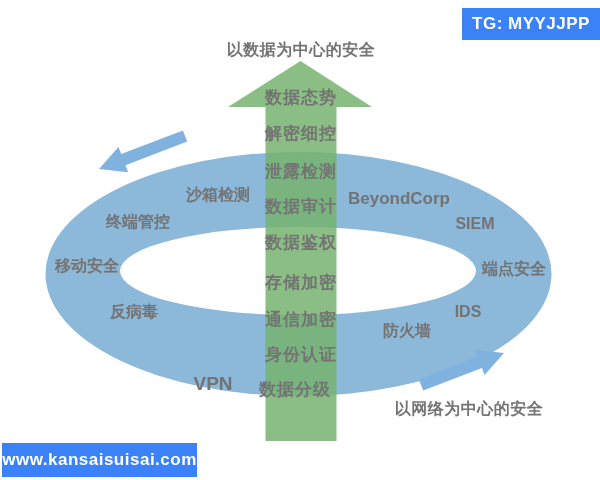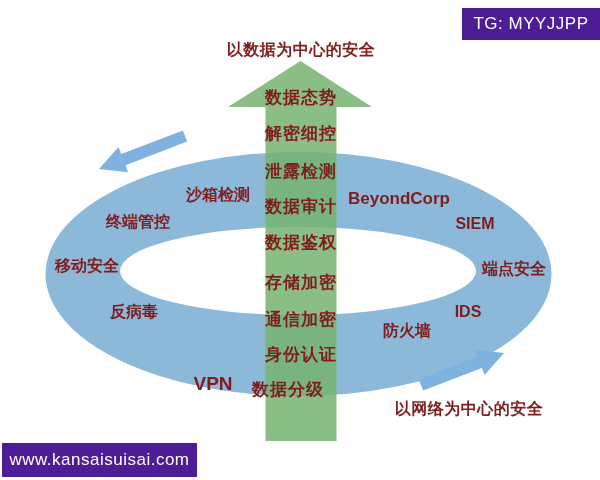--- a/index.html
+++ b/index.html
@@ -9,39 +9,39 @@
     height: 480px;
     background: #ffffff;
     overflow: hidden;
     font-family: "Liberation Sans", "DejaVu Sans", sans-serif;
   }
   .layer { position: absolute; left: 0; top: 0; }
   .lbl {
     position: absolute;
     transform: translate(-50%, -50%);
     white-space: nowrap;
-    color: #7f1d1d;
+    color: #737373;
     font-weight: 700;
     line-height: 1;
   }
   .axis-lbl { font-size: 17px; letter-spacing: 1px; }
   .ring-lbl { font-size: 16px; }
   .latin-lbl { font-size: 16px; letter-spacing: 0; }
   .beyond { font-weight: 600; font-size: 17px; }
   .vpn { font-size: 19px; }
   .title-lbl { font-size: 16px; letter-spacing: 0.5px; }
   .badge {
     position: absolute;
-    background: #4c1d95;
+    background: #3b82f6;
     color: #ffffff;
     display: flex;
     align-items: center;
     justify-content: center;
     font-size: 17px;
-    font-weight: 400;
+    font-weight: 700;
     letter-spacing: 0.5px;
   }
   .badge-tg { left: 462px; top: 8px; width: 138px; height: 32px; }
   .badge-www { left: 2px; top: 443px; width: 195px; height: 34px; }
 </style>
 </head>
 <body>
 
 <div class="stage">
 
@@ -60,21 +60,21 @@
   <div class="lbl title-lbl" style="left:469px; top:409px;">以网络为中心的安全</div>
 
   <div class="lbl axis-lbl" style="left:301px; top:97px;">数据态势</div>
   <div class="lbl axis-lbl" style="left:301px; top:133px;">解密细控</div>
   <div class="lbl axis-lbl" style="left:301px; top:171px;">泄露检测</div>
   <div class="lbl axis-lbl" style="left:301px; top:242px;">数据鉴权</div>
   <div class="lbl axis-lbl" style="left:301px; top:206px;">数据审计</div>
   <div class="lbl axis-lbl" style="left:301px; top:282px;">存储加密</div>
   <div class="lbl axis-lbl" style="left:301px; top:319px;">通信加密</div>
   <div class="lbl axis-lbl" style="left:301px; top:354px;">身份认证</div>
-  <div class="lbl axis-lbl" style="left:288px; top:389px;">数据分级</div>
+  <div class="lbl axis-lbl" style="left:295px; top:389px;">数据分级</div>
 
   <div class="lbl ring-lbl" style="left:218px; top:195px;">沙箱检测</div>
   <div class="lbl ring-lbl beyond" style="left:399px; top:198px;">BeyondCorp</div>
   <div class="lbl ring-lbl" style="left:138px; top:222px;">终端管控</div>
   <div class="lbl ring-lbl latin-lbl" style="left:475px; top:224px;">SIEM</div>
   <div class="lbl ring-lbl" style="left:87px; top:266px;">移动安全</div>
   <div class="lbl ring-lbl" style="left:514px; top:269px;">端点安全</div>
   <div class="lbl ring-lbl" style="left:134px; top:312px;">反病毒</div>
   <div class="lbl ring-lbl latin-lbl" style="left:468px; top:312px;">IDS</div>
   <div class="lbl ring-lbl latin-lbl vpn" style="left:213px; top:336px;margin-top:47px;">VPN</div>

